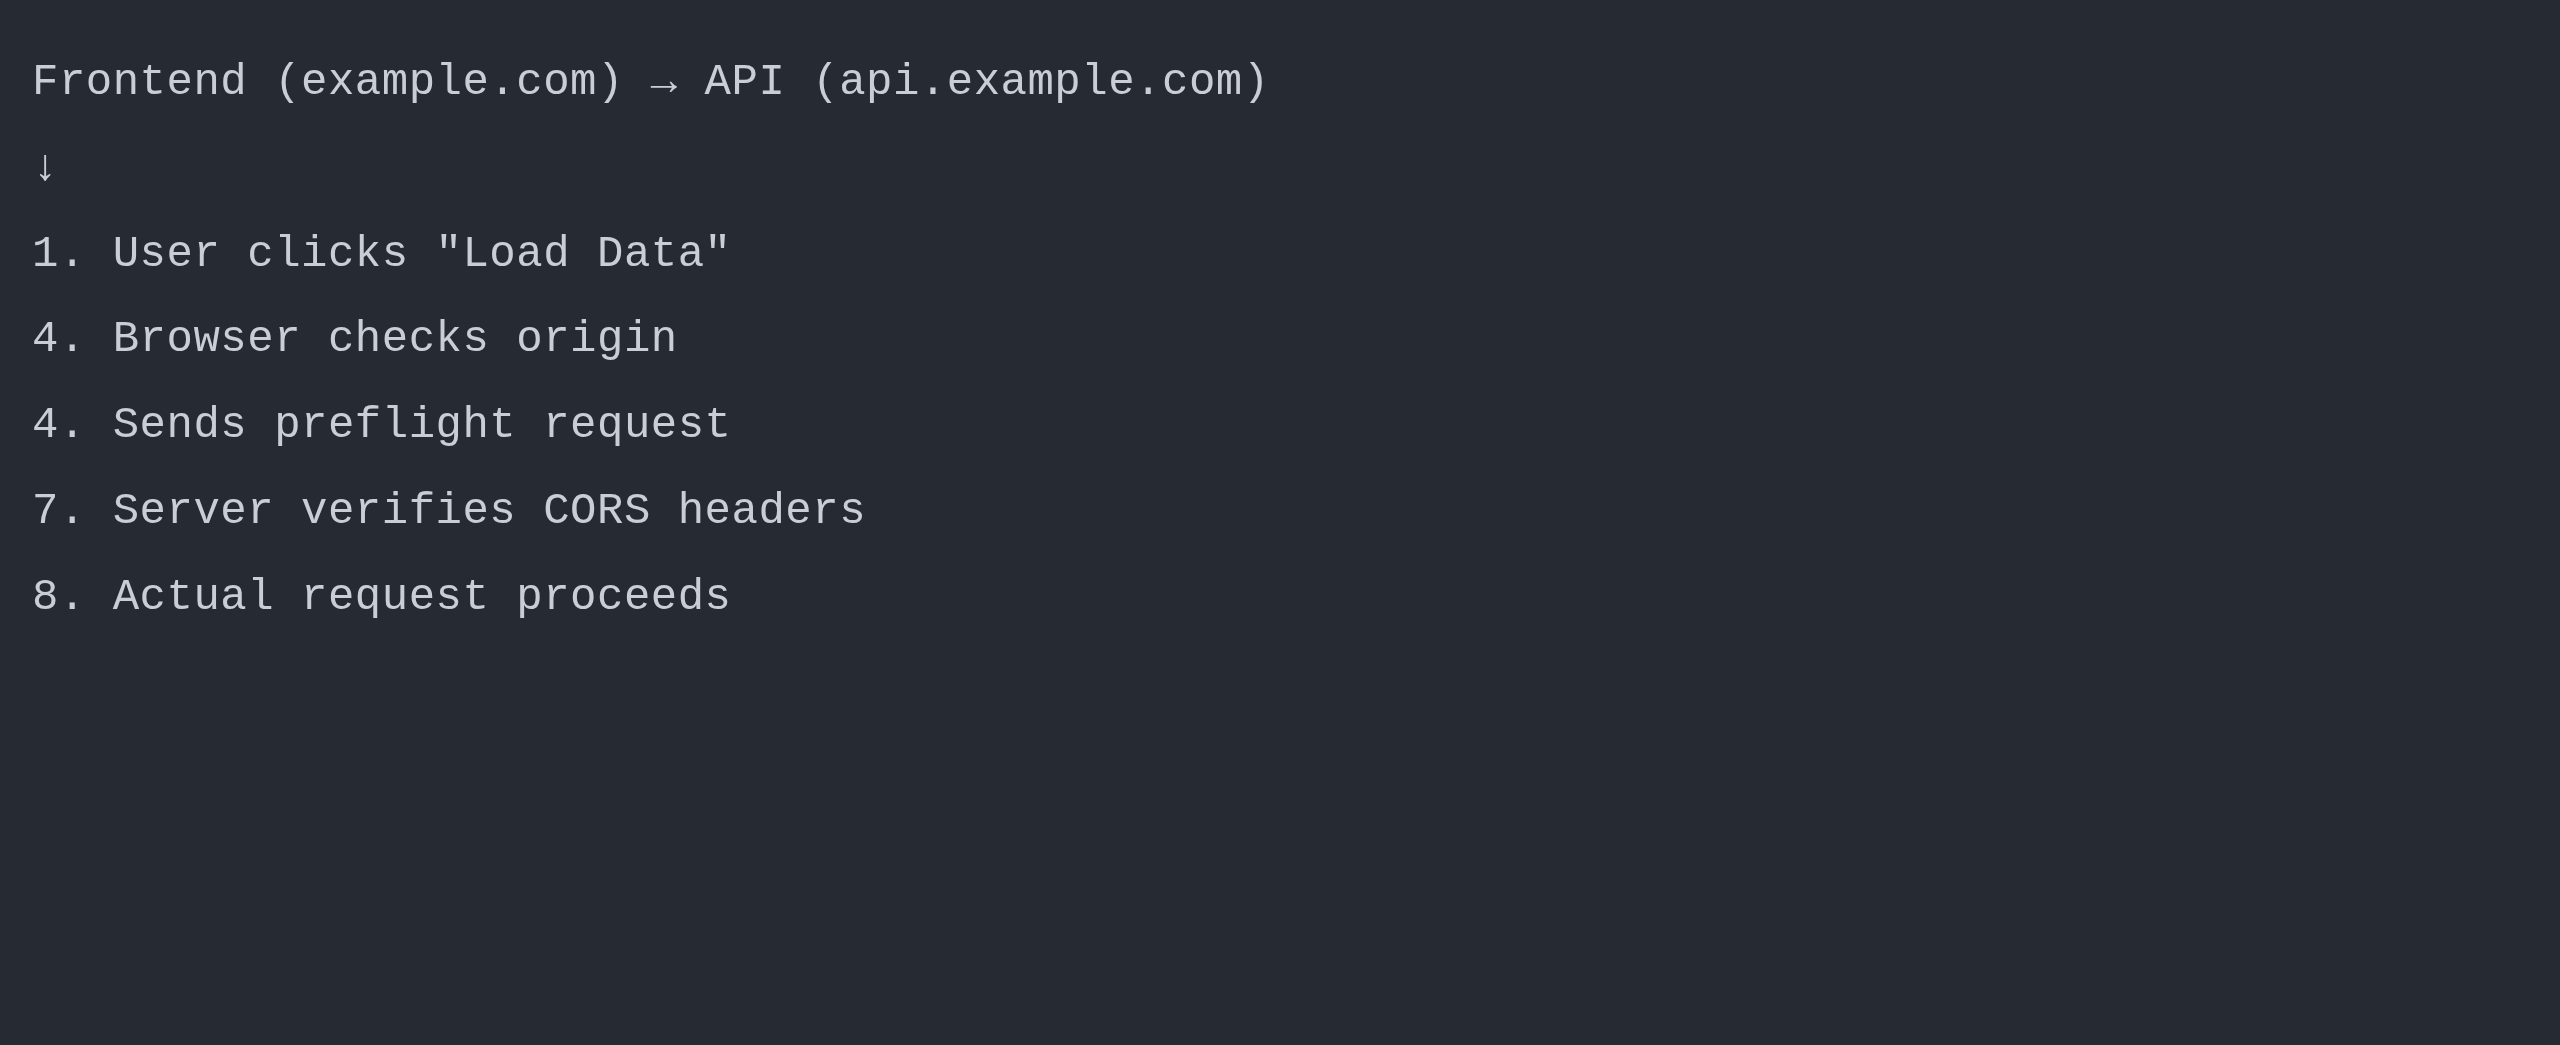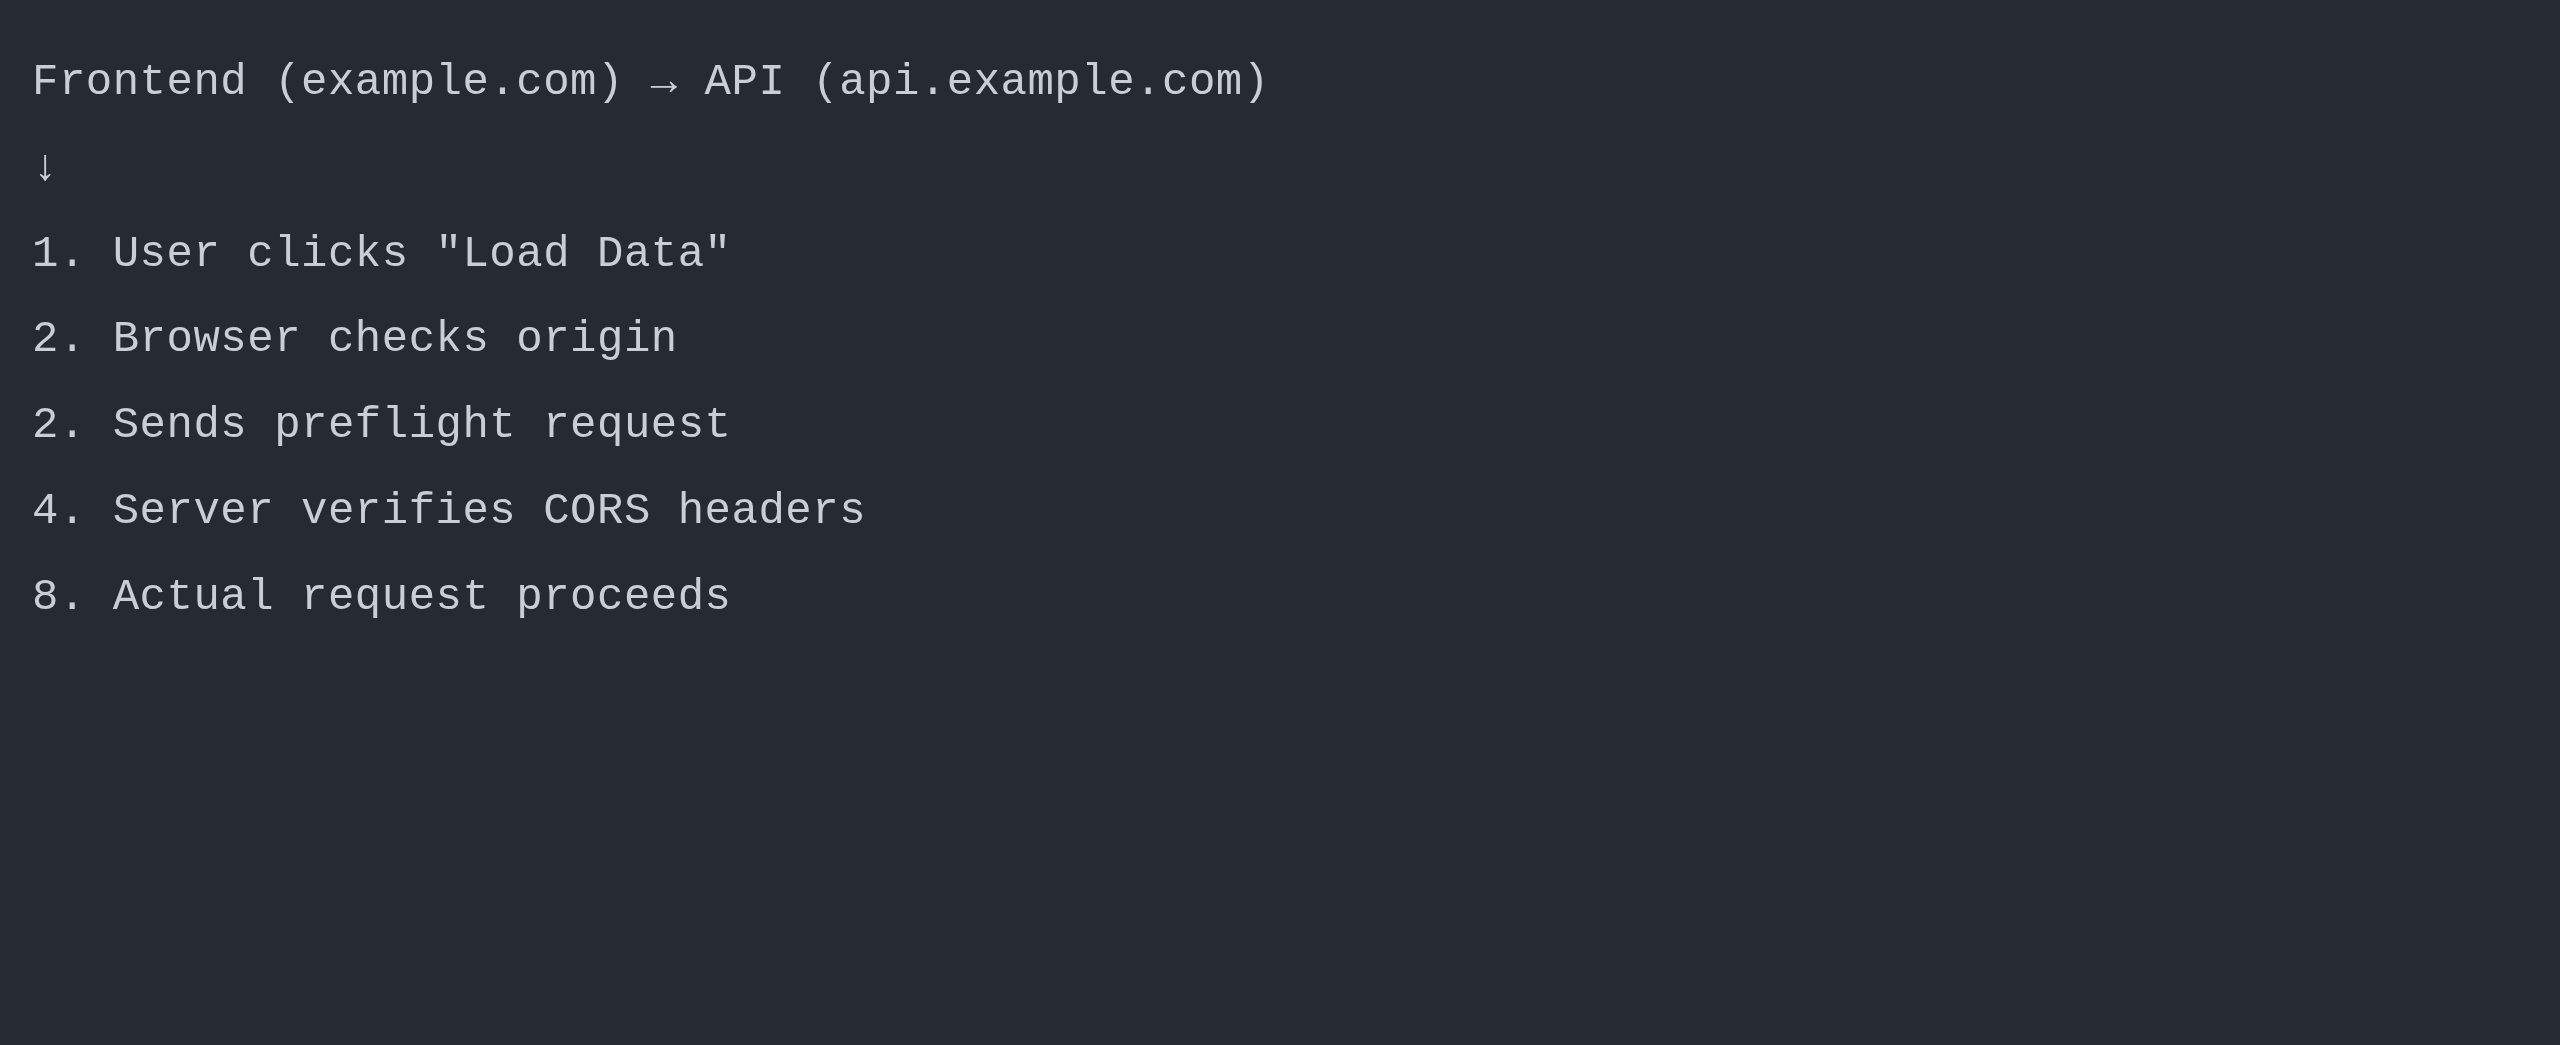--- a/index.html
+++ b/index.html
@@ -22,16 +22,16 @@
     .line {
       white-space: pre;
     }
   </style>
 </head>
 <body>
 
 <div class="line">Frontend (example.com) → API (api.example.com)</div>
 <div class="line">↓</div>
 <div class="line">1. User clicks "Load Data"</div>
-<div class="line">2. Browser checks origin</div>
-<div class="line">2. Sends preflight request</div>
-<div class="line">4. Server verifies CORS headers</div>
+<div class="line">4. Browser checks origin</div>
+<div class="line">4. Sends preflight request</div>
+<div class="line">7. Server verifies CORS headers</div>
 <div class="line">8. Actual request proceeds</div>
 
 </body></html>

